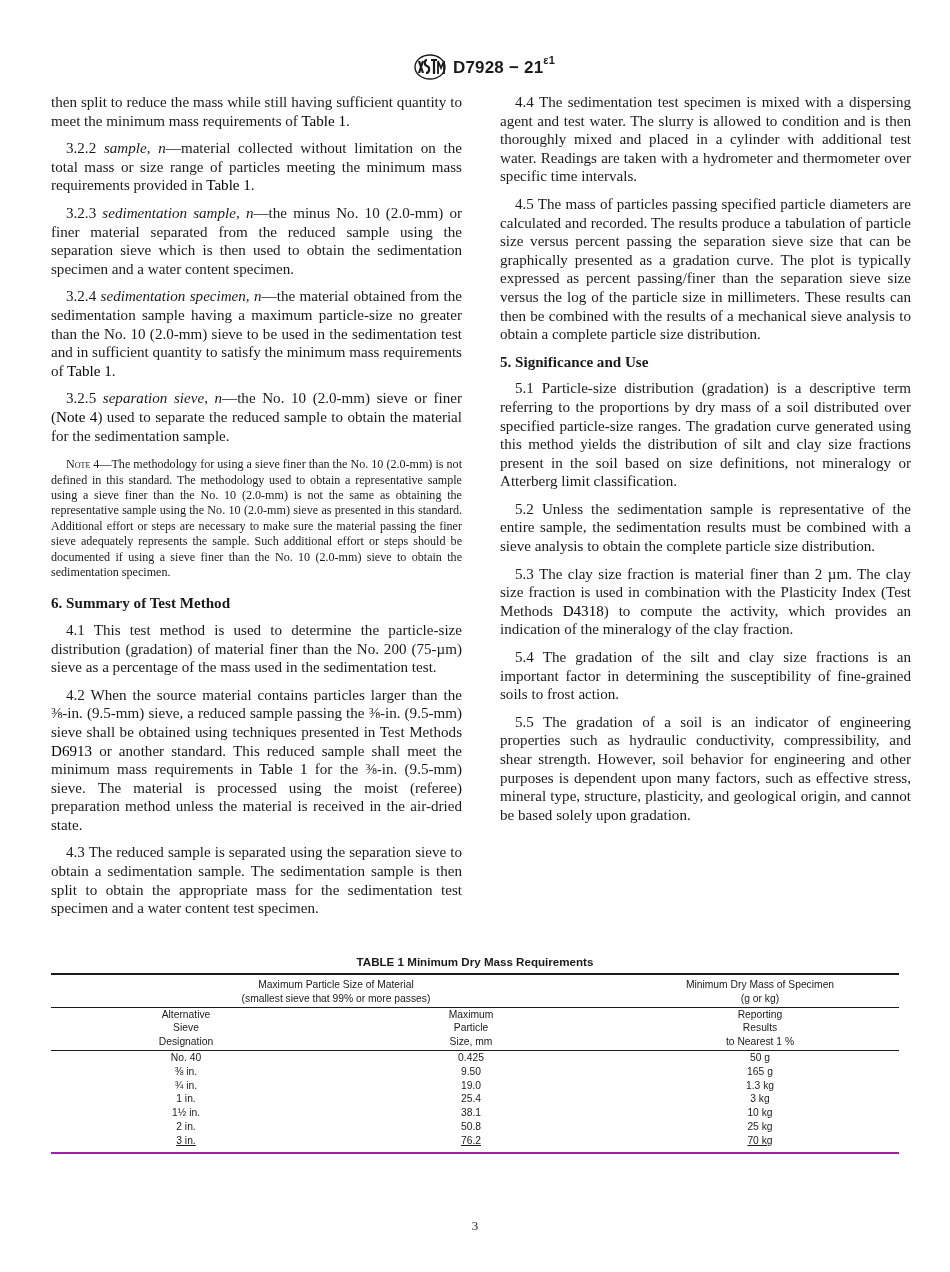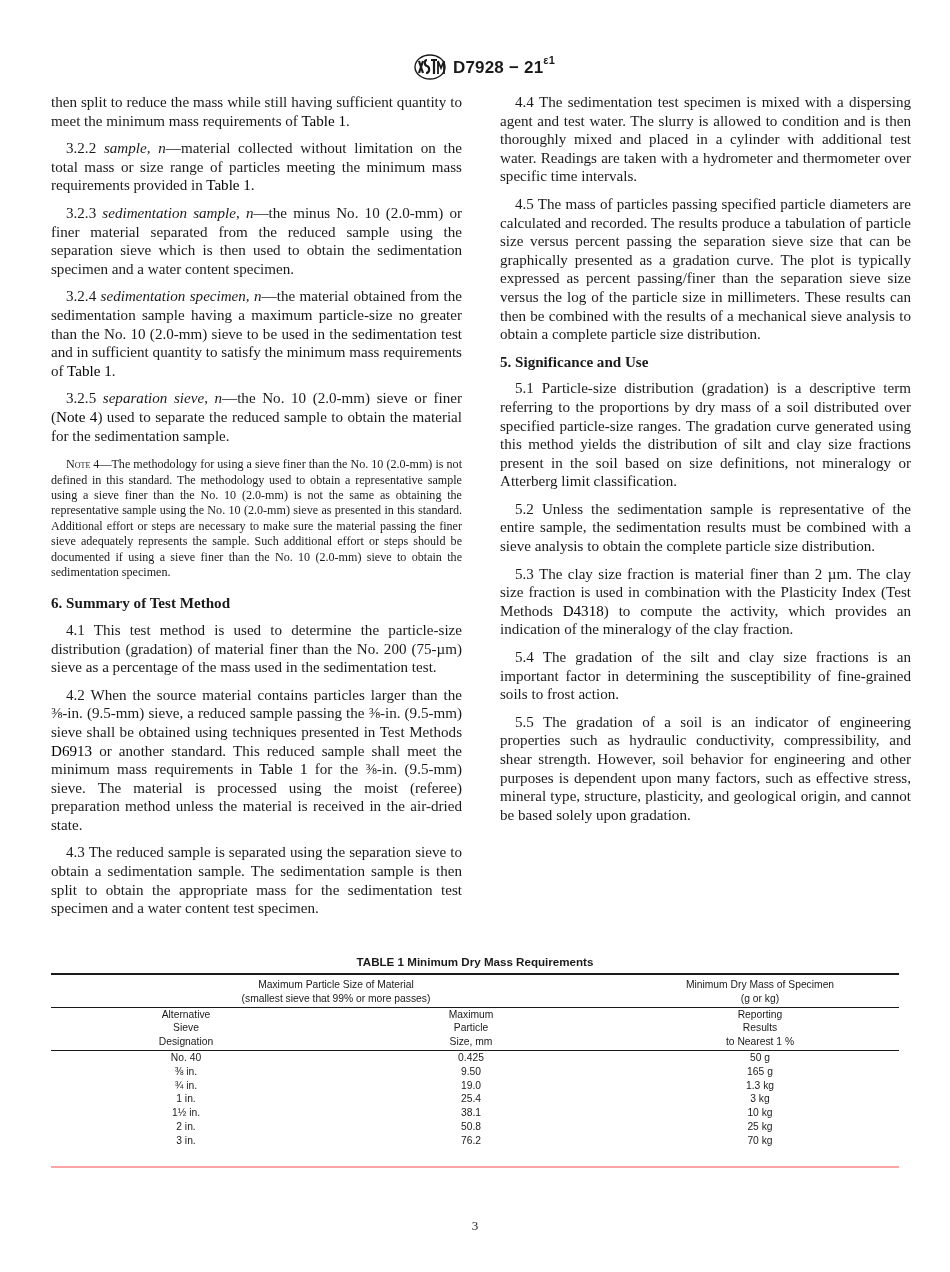--- a/index.html
+++ b/index.html
@@ -40,29 +40,29 @@
 
   .table-wrap {
     position: absolute; top: 955px; left: 51px; width: 848px;
     font-family: "Liberation Sans", "DejaVu Sans", sans-serif;
     font-size: 10.3px; color: #1a1a1a;
   }
   .table-title {
     text-align: center; font-weight: bold; font-size: 11.6px; margin-bottom: 5px;
   }
   table { width: 848px; border-collapse: collapse; }
-  table.t1 { border-top: 2px solid #1a1a1a; border-bottom: 2px solid #fca5a5; }
+  table.t1 { border-top: 2px solid #1a1a1a; border-bottom: 2px solid #a21caf; }
   td, th { font-weight: normal; padding: 0; text-align: center; line-height: 13.8px; }
   .hdr-row1 td { padding-top: 3px; padding-bottom: 1px; }
   .hdr-row2 td { border-top: 1px solid #1a1a1a; border-bottom: 1px solid #1a1a1a; padding-bottom: 1px; }
   .c1 { width: 270px; }
   .c2 { width: 300px; }
   .c3 { width: 278px; }
   tbody td { line-height: 13.8px; text-align: center; }
-  tbody tr:last-child td { padding-bottom: 18px; }
+  tbody tr:last-child td { padding-bottom: 4px; text-decoration: underline; }
 
   .page-num {
     position: absolute; top: 1218px; left: 0; width: 950px; text-align: center;
     font-size: 13px; color: #1a1a1a;
   }
 </style>
 </head>
 <body>
 
 <div class="header">

